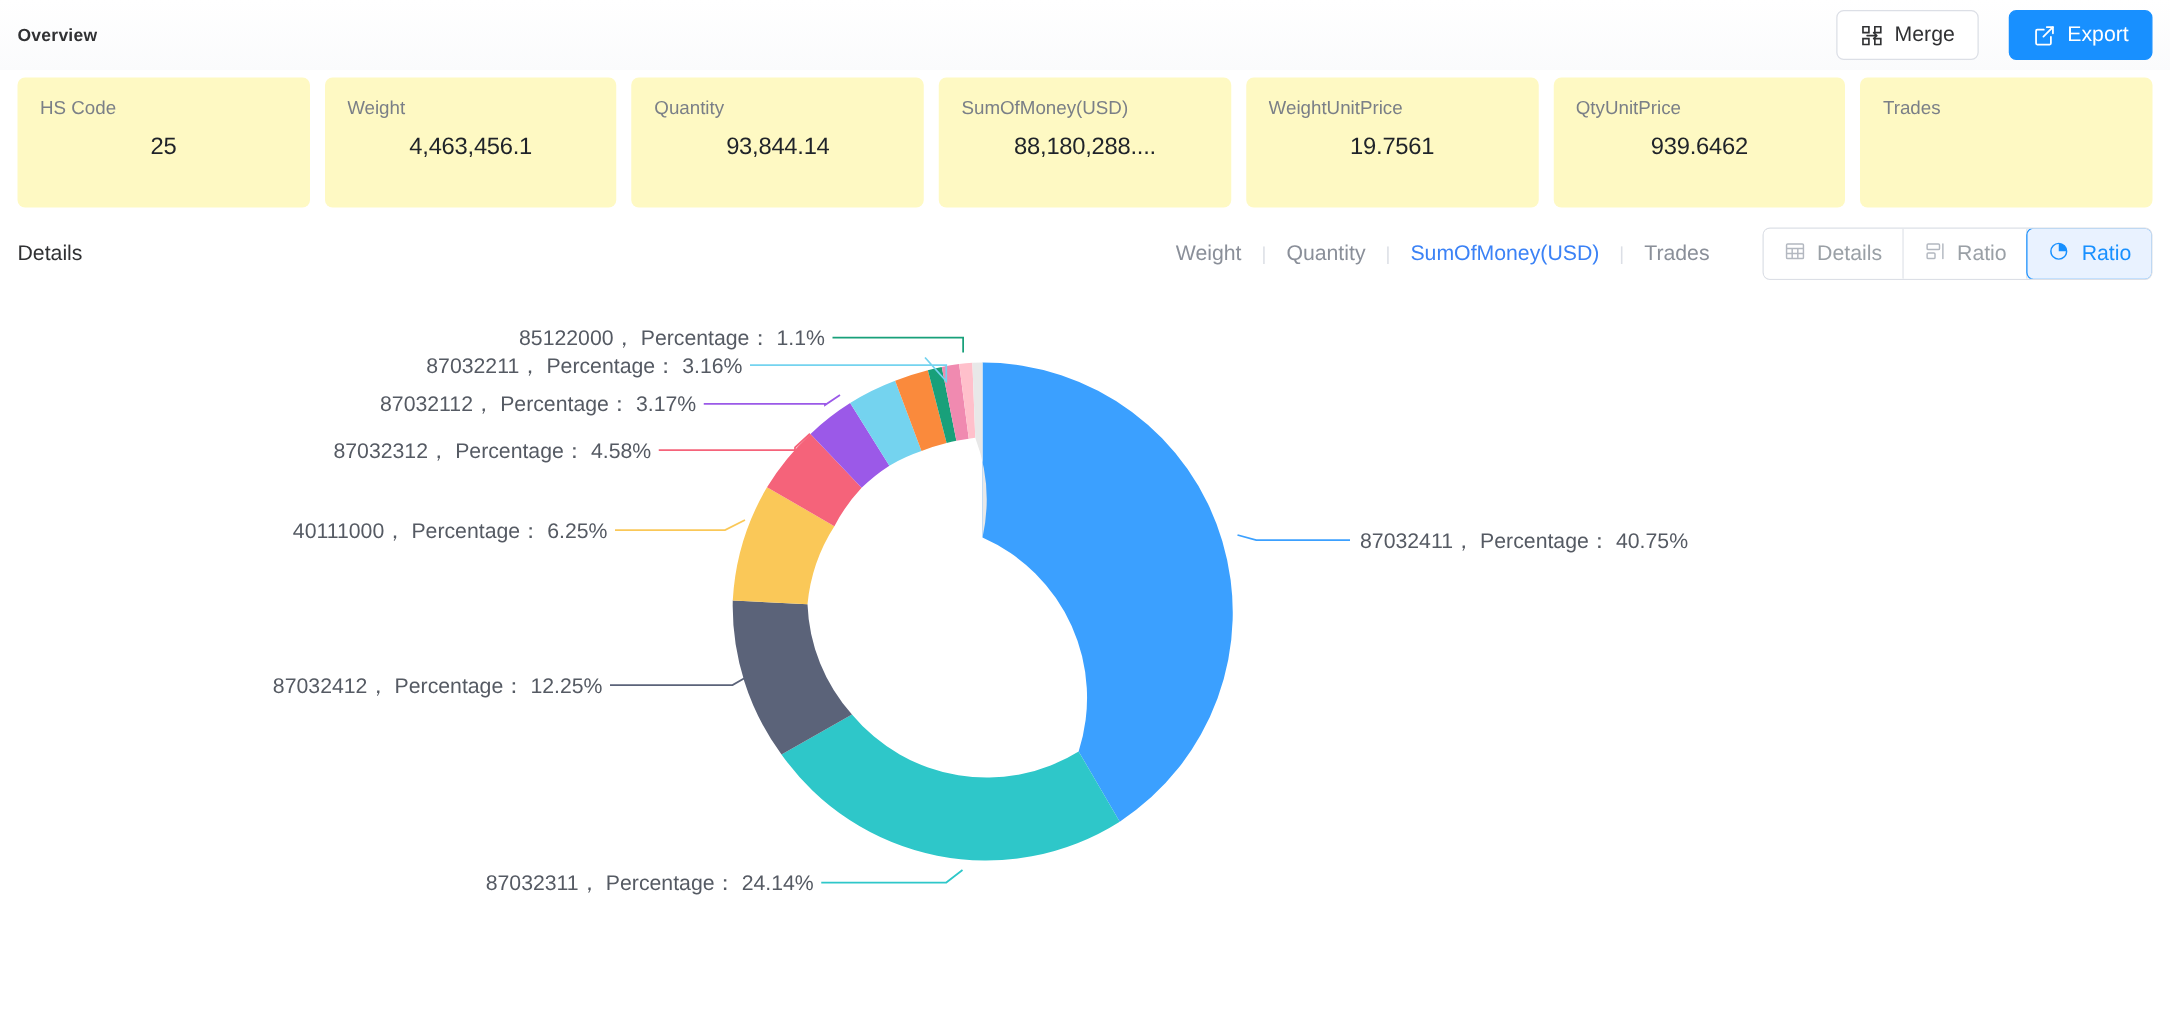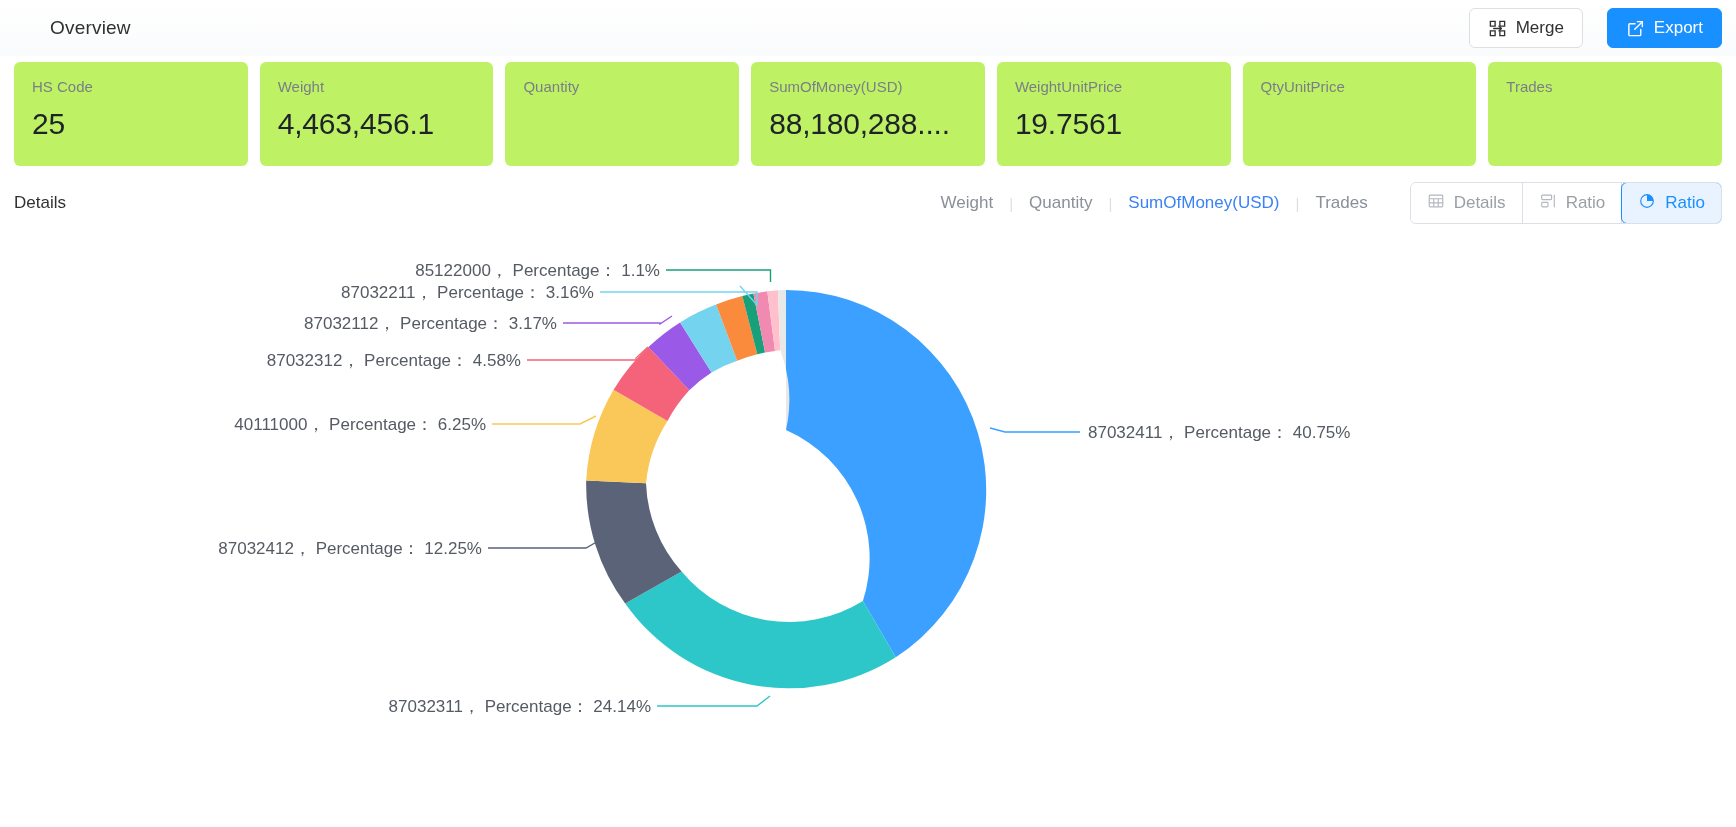--- a/index.html
+++ b/index.html
@@ -16,25 +16,24 @@
   
   .topbar {
     position: relative;
     height: 56px;
     display: flex;
     align-items: center;
     padding: 0 14px;
     background: linear-gradient(#ffffff, #fafbfc);
   }
   .topbar-title {
-    font-size: 19px;
+    font-size: 14px;
     color: #303133;
-    font-weight: 400;
+    font-weight: 700;
     letter-spacing: .2px;
-    margin-left: 36px;
   }
   .topbar-actions {
     margin-left: auto;
     display: flex;
     align-items: center;
     gap: 24px;
   }
   .btn {
     display: inline-flex;
     align-items: center;
@@ -61,41 +60,42 @@
 
   
   .cards {
     display: flex;
     gap: 12px;
     padding: 6px 14px 0 14px;
   }
   .card {
     flex: 1 1 0;
     min-width: 0;
-    background: #bef264;
+    background: #fef9c3;
     border-radius: 6px;
     padding: 16px 18px 18px 18px;
     height: 104px;
     overflow: hidden;
   }
   .card-label {
     font-size: 15px;
     color: #7a7f87;
     margin-bottom: 12px;
     white-space: nowrap;
     overflow: hidden;
     text-overflow: ellipsis;
   }
   .card-value {
-    font-size: 30px;
+    font-size: 19px;
     color: #1f2329;
     white-space: nowrap;
     overflow: hidden;
     text-overflow: ellipsis;
     letter-spacing: -.2px;
+    text-align: center;
   }
 
   
   .details-row {
     display: flex;
     align-items: center;
     padding: 16px 14px 6px 14px;
     height: 64px;
   }
   .details-title {
@@ -205,31 +205,33 @@
     <div class="card">
       <div class="card-label">HS Code</div>
       <div class="card-value">25</div>
     </div>
     <div class="card">
       <div class="card-label">Weight</div>
       <div class="card-value">4,463,456.1</div>
     </div>
     <div class="card">
       <div class="card-label">Quantity</div>
+      <div class="card-value">93,844.14</div>
     </div>
     <div class="card">
       <div class="card-label">SumOfMoney(USD)</div>
       <div class="card-value">88,180,288....</div>
     </div>
     <div class="card">
       <div class="card-label">WeightUnitPrice</div>
       <div class="card-value">19.7561</div>
     </div>
     <div class="card">
       <div class="card-label">QtyUnitPrice</div>
+      <div class="card-value">939.6462</div>
     </div>
     <div class="card">
       <div class="card-label">Trades</div>
     </div>
   </div>
 
   <div class="details-row">
     <div class="details-title">Details</div>
 
     <div class="metric-tabs">

